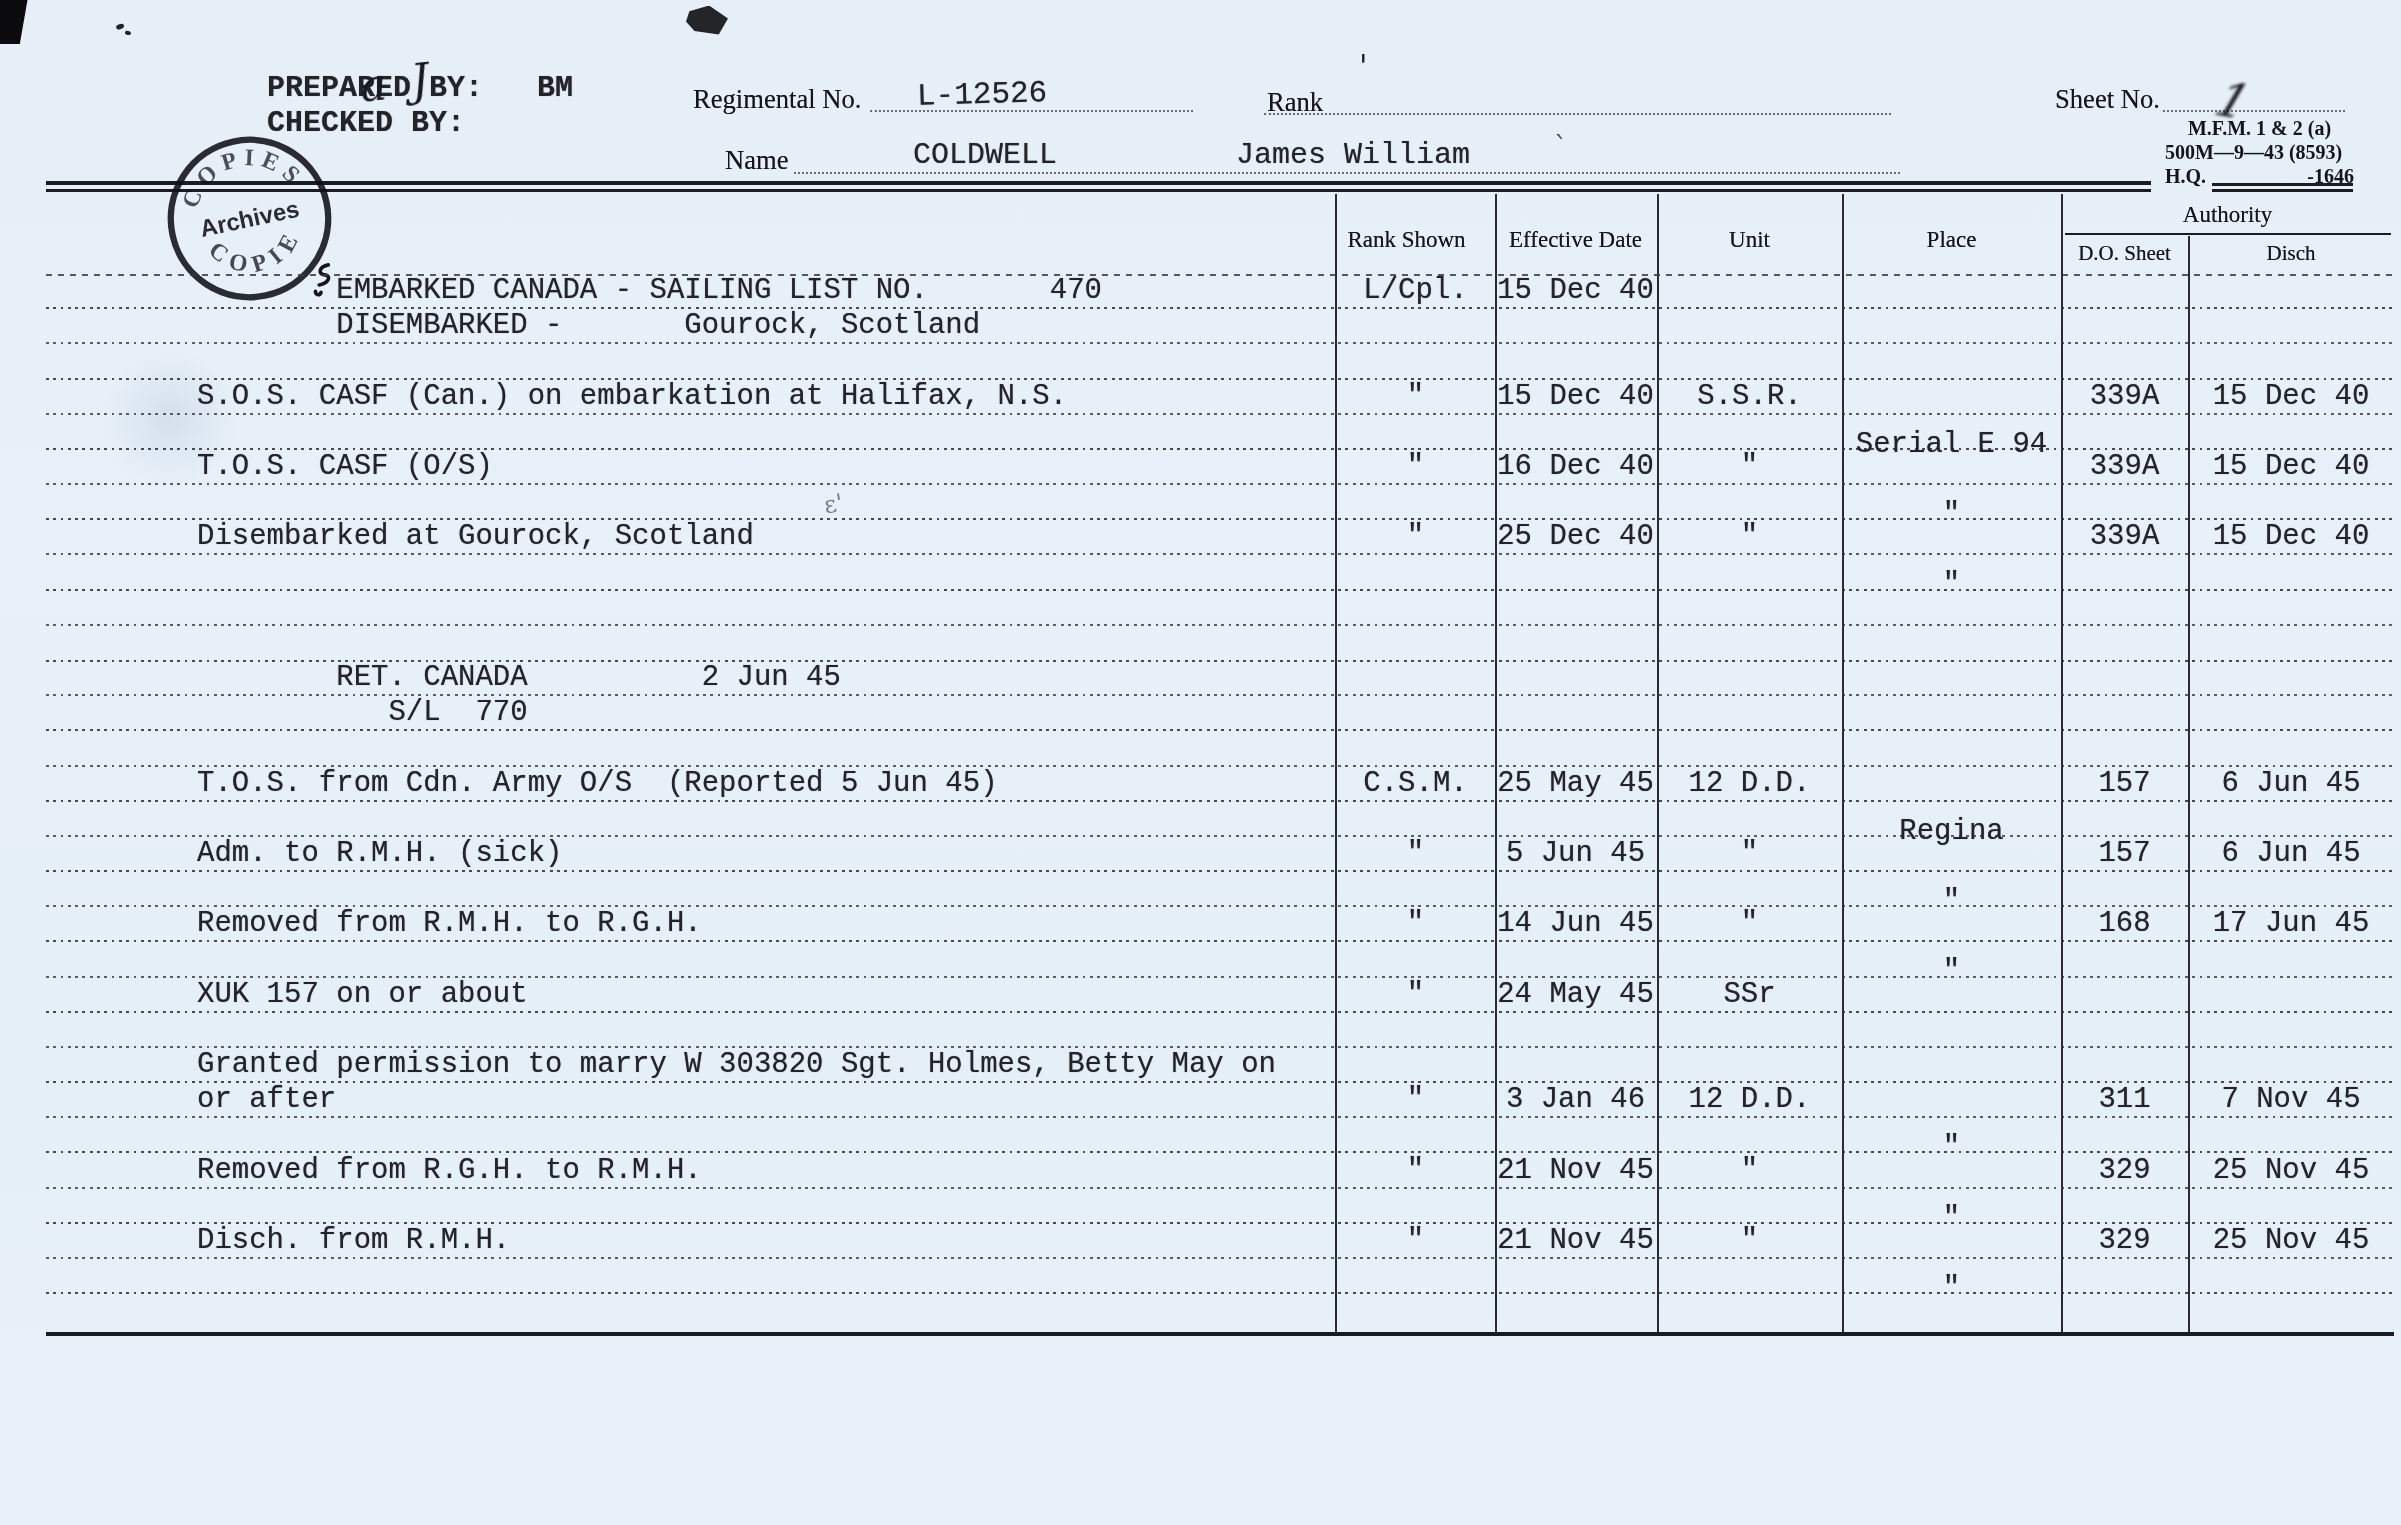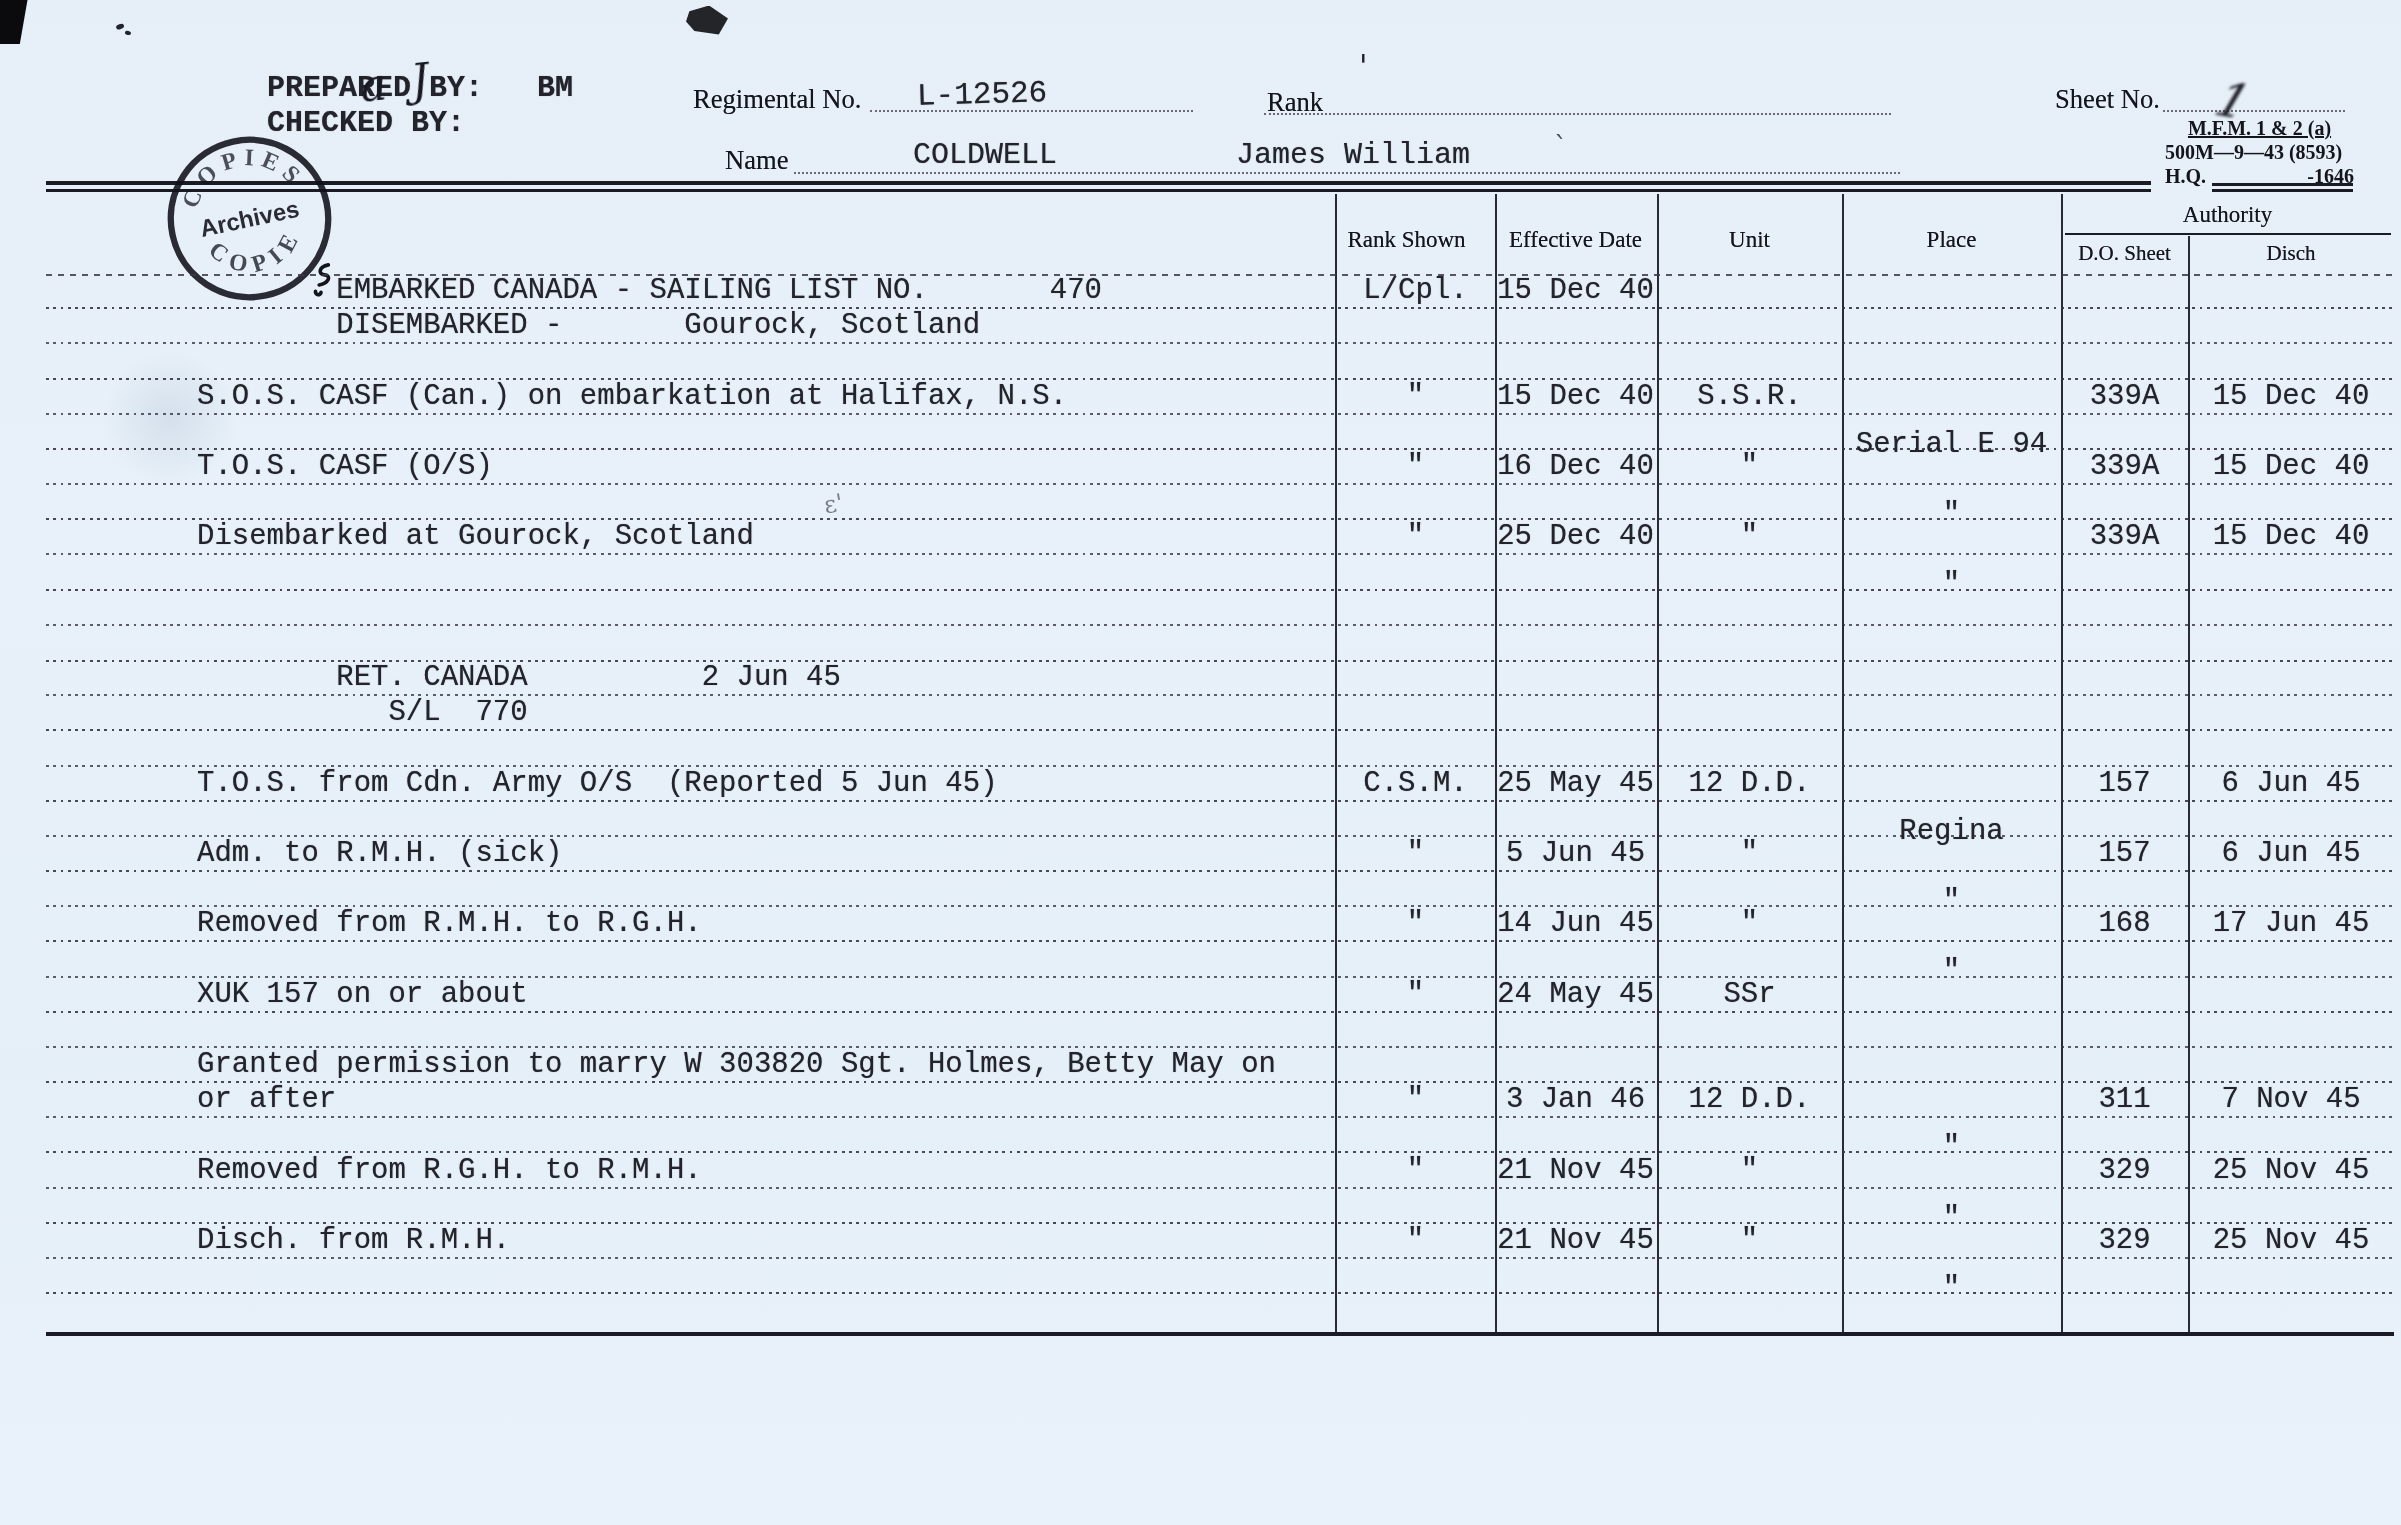--- a/index.html
+++ b/index.html
@@ -82,21 +82,21 @@
   <div class="flabel abs" style="left:725px;top:145px;">Name</div>
   <div class="leader" style="left:794px;top:172px;width:1106px;"></div>
   <div class="typed abs" style="left:913px;top:138px;font-size:30px;">COLDWELL</div>
   <div class="typed abs" style="left:1192px;top:138px;font-size:30px;margin-left:44px;">James William</div>
 
   <div class="flabel abs" style="left:2055px;top:84px;">Sheet No.</div>
   <div class="leader" style="left:2163px;top:110px;width:182px;"></div>
   <div class="smudge abs" style="left:2218px;top:72px;font-size:48px;">1</div>
 
   <div class="abs" style="left:2165px;top:116px;width:189px;font-family:'Liberation Serif',serif;font-weight:bold;font-size:20px;line-height:24px;color:#14141c;">
-    <div style="text-align:center;text-decoration:underline;">M.F.M. 1 &amp; 2 (a)</div>
+    <div style="text-align:center;">M.F.M. 1 &amp; 2 (a)</div>
     <div>500M—9—43 (8593)</div>
     <div style="display:flex;justify-content:space-between;">
       <span>H.Q.</span>
       <span>-1646</span>
     </div>
   </div>
 
   <div class="rule" style="left:46px;top:181px;width:2105px;height:3.7px;"></div>
   <div class="rule" style="left:46px;top:189px;width:2105px;height:2.8px;"></div>
   <div class="rule" style="left:2212px;top:183px;width:141px;height:2.8px;"></div>

